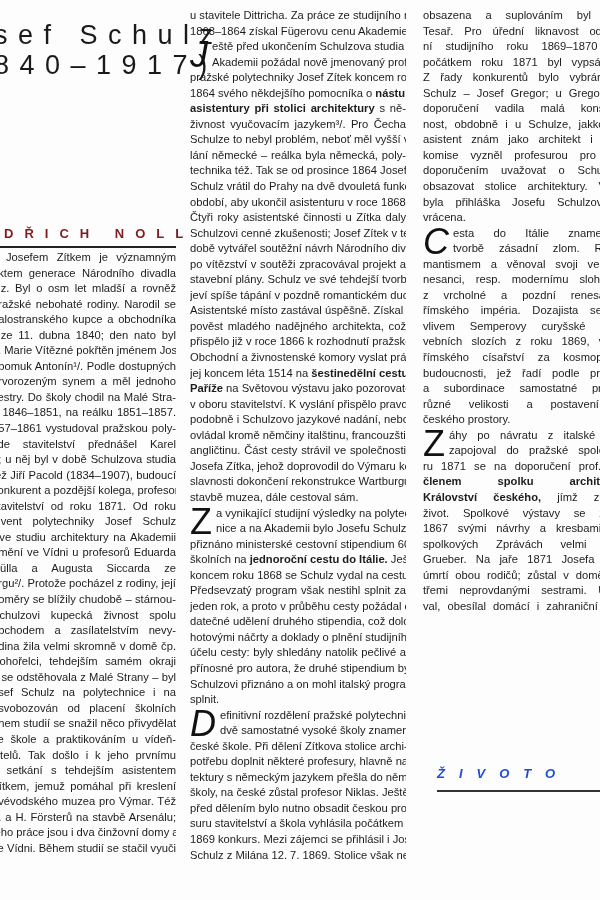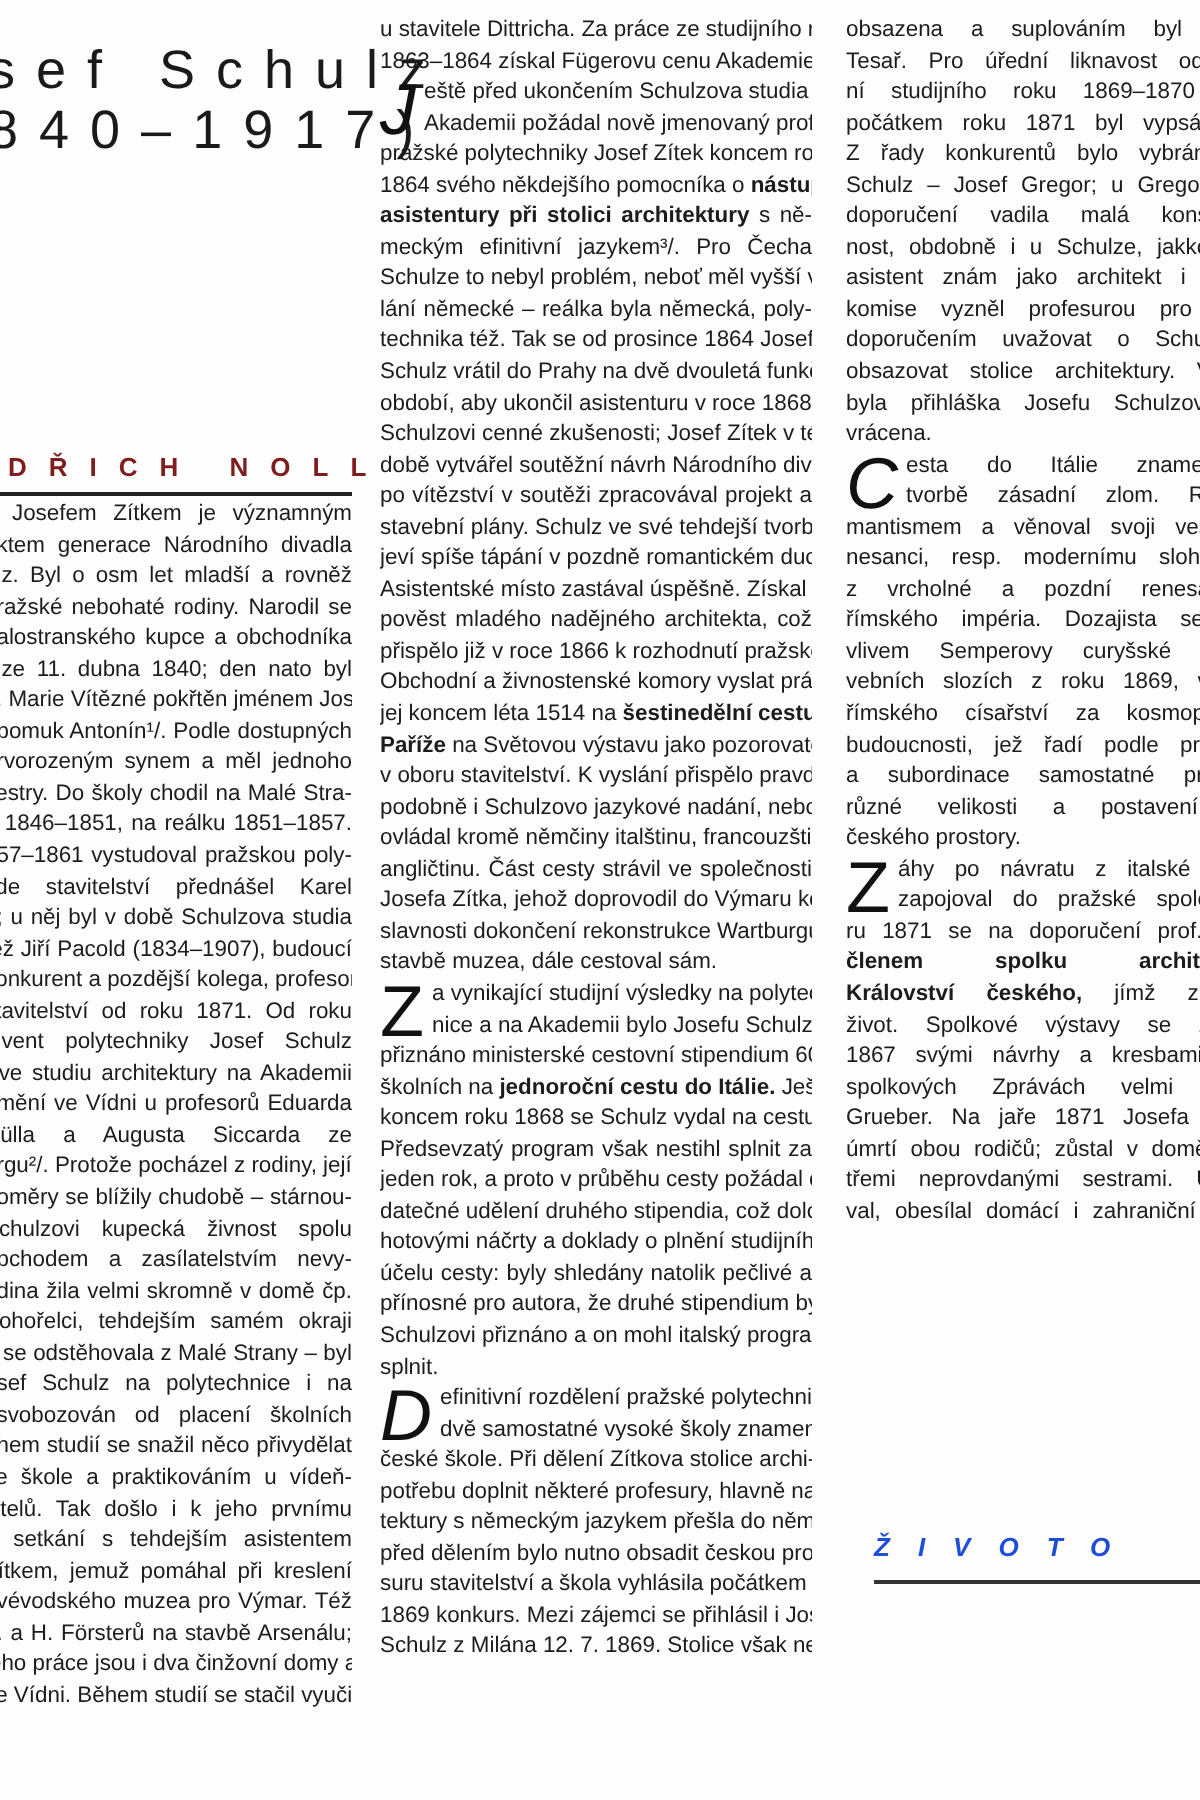--- a/index.html
+++ b/index.html
@@ -98,26 +98,27 @@
         <span class="ln"><span>u stavitele Dittricha. Za práce ze studijního roku</span></span>
         <span class="ln last"><span>1863–1864 získal Fügerovu cenu Akademie.</span></span>
       </div>
       <div class="para">
         <span class="drop">J</span>
         <span class="ln"><span>eště před ukončením Schulzova studia na</span></span>
         <span class="ln"><span>Akademii požádal nově jmenovaný profesor</span></span>
         <span class="ln"><span>pražské polytechniky Josef Zítek koncem roku</span></span>
         <span class="ln"><span>1864 svého někdejšího pomocníka o </span><b>nástup</b></span>
         <span class="ln"><b>asistentury při stolici architektury</b><span> s ně-</span></span>
-        <span class="ln"><span>meckým efinitivní jazykem³/. Pro Čecha</span></span>
+        <span class="ln"><span>živnost vyučovacím jazykem³/. Pro Čecha</span></span>
         <span class="ln"><span>Schulze to nebyl problém, neboť měl vyšší vzdě-</span></span>
         <span class="ln"><span>lání německé – reálka byla německá, poly-</span></span>
         <span class="ln"><span>technika též. Tak se od prosince 1864 Josef</span></span>
         <span class="ln"><span>Schulz vrátil do Prahy na dvě dvouletá funkční</span></span>
         <span class="ln"><span>období, aby ukončil asistenturu v roce 1868.</span></span>
+        <span class="ln"><span>Čtyři roky asistentské činnosti u Zítka daly</span></span>
         <span class="ln"><span>Schulzovi cenné zkušenosti; Josef Zítek v té</span></span>
         <span class="ln"><span>době vytvářel soutěžní návrh Národního divadla,</span></span>
         <span class="ln"><span>po vítězství v soutěži zpracovával projekt a</span></span>
         <span class="ln"><span>stavební plány. Schulz ve své tehdejší tvorbě</span></span>
         <span class="ln"><span>jeví spíše tápání v pozdně romantickém duchu.</span></span>
         <span class="ln"><span>Asistentské místo zastával úspěšně. Získal tak</span></span>
         <span class="ln"><span>pověst mladého nadějného architekta, což</span></span>
         <span class="ln"><span>přispělo již v roce 1866 k rozhodnutí pražské</span></span>
         <span class="ln"><span>Obchodní a živnostenské komory vyslat právě</span></span>
         <span class="ln"><span>jej koncem léta 1514 na </span><b>šestinedělní cestu do</b></span>
@@ -146,20 +147,21 @@
         <span class="ln"><span>Schulzovi přiznáno a on mohl italský program</span></span>
         <span class="ln last"><span>splnit.</span></span>
       </div>
       <div class="para">
         <span class="drop">D</span>
         <span class="ln"><span>efinitivní rozdělení pražské polytechniky na</span></span>
         <span class="ln"><span>dvě samostatné vysoké školy znamenalo</span></span>
         <span class="ln"><span>české škole. Při dělení Zítkova stolice archi-</span></span>
         <span class="ln"><span>potřebu doplnit některé profesury, hlavně na</span></span>
         <span class="ln"><span>tektury s německým jazykem přešla do německé</span></span>
+        <span class="ln"><span>školy, na české zůstal profesor Niklas. Ještě</span></span>
         <span class="ln"><span>před dělením bylo nutno obsadit českou profe-</span></span>
         <span class="ln"><span>suru stavitelství a škola vyhlásila počátkem léta</span></span>
         <span class="ln"><span>1869 konkurs. Mezi zájemci se přihlásil i Josef</span></span>
         <span class="ln last"><span>Schulz z Milána 12. 7. 1869. Stolice však nebyla</span></span>
       </div>
     </div>
   <div class="col col-right" id="col-right">
       <div class="para">
         <span class="ln"><span>obsazena a suplováním byl pov</span></span>
         <span class="ln"><span>Tesař. Pro úřední liknavost odstou</span></span>

